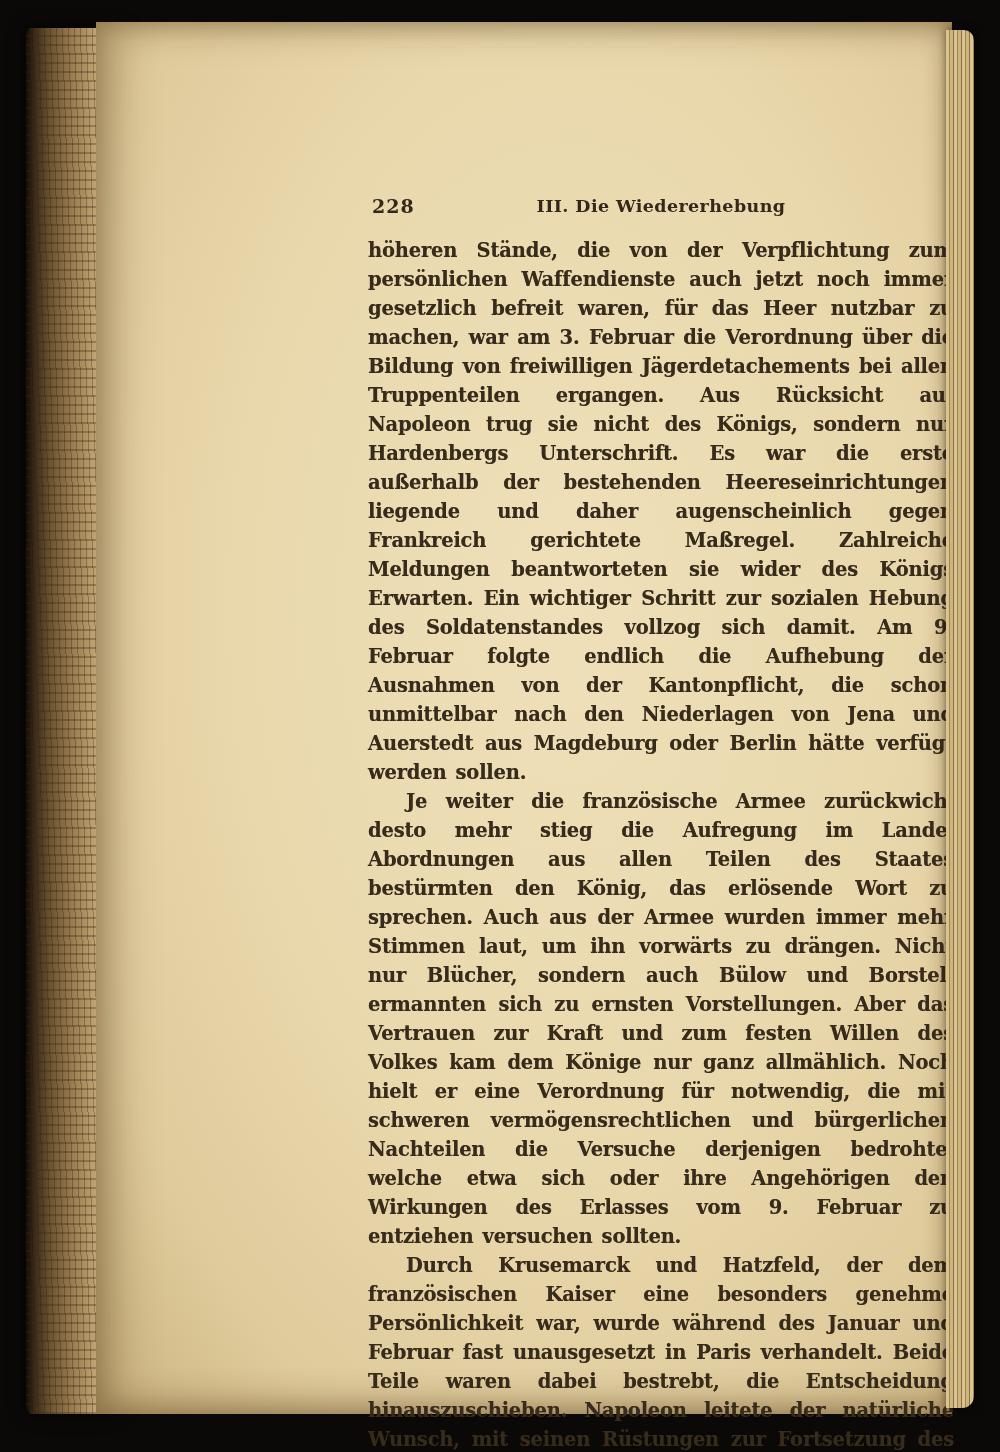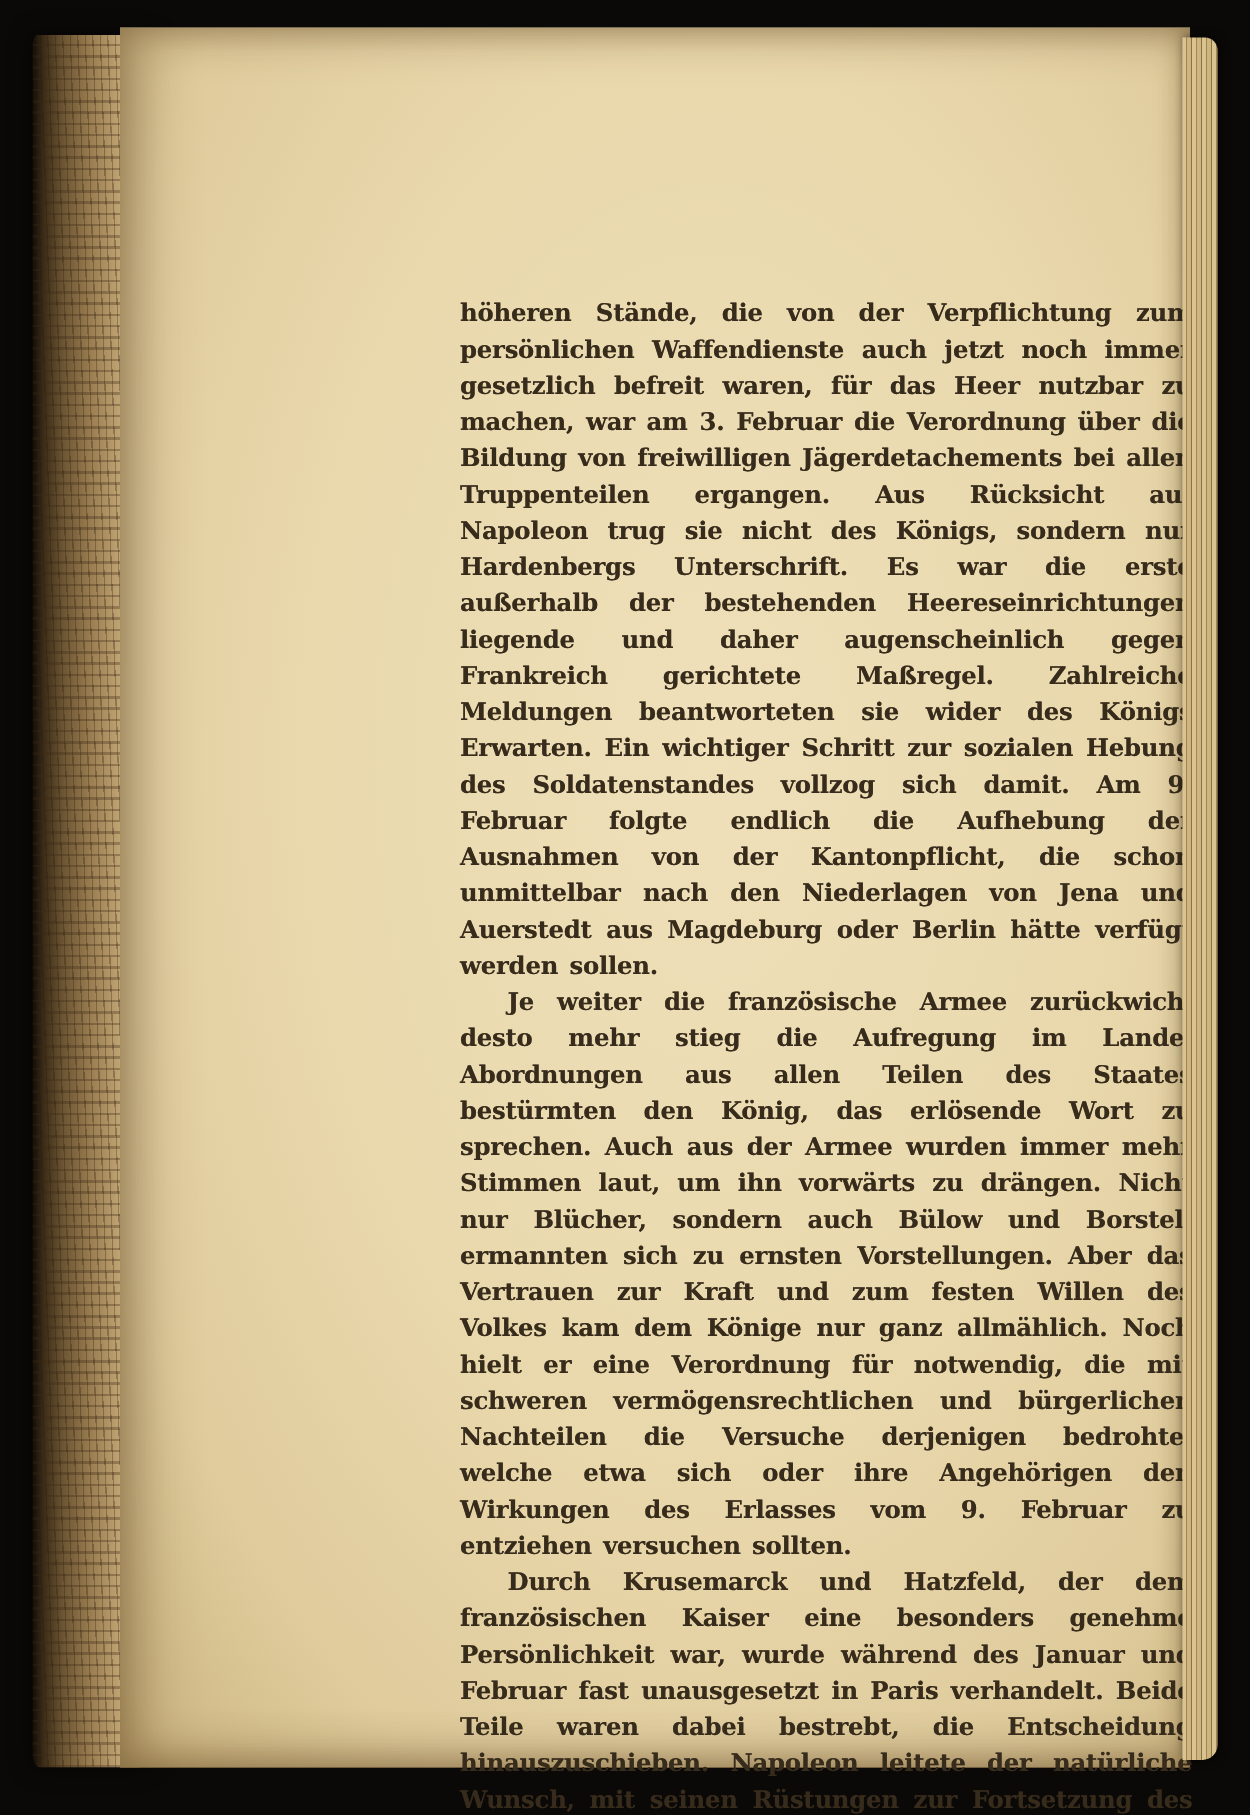--- a/index.html
+++ b/index.html
@@ -106,20 +106,24 @@
   .body-text p.noindent {
     text-indent: 0;
   }
 </style>
 </head>
 <body>
 
 <div class="scan">
   <div class="left-edge"></div>
   <div class="page">
+    <div class="header-row">
+      <span class="page-num">228</span>
+      <span class="chapter">III. Die Wiedererhebung</span>
+    </div>
     <div class="body-text">
       <p class="noindent">höheren Stände, die von der Verpflichtung zum persönlichen Waffendienste auch jetzt noch immer gesetzlich befreit waren, für das Heer nutzbar zu machen, war am 3. Februar die Verordnung über die Bildung von freiwilligen Jägerdetachements bei allen Truppenteilen ergangen. Aus Rücksicht auf Napoleon trug sie nicht des Königs, sondern nur Hardenbergs Unterschrift. Es war die erste außerhalb der bestehenden Heereseinrichtungen liegende und daher augenscheinlich gegen Frankreich gerichtete Maßregel. Zahlreiche Meldungen beantworteten sie wider des Königs Erwarten. Ein wichtiger Schritt zur sozialen Hebung des Soldatenstandes vollzog sich damit. Am 9. Februar folgte endlich die Aufhebung der Ausnahmen von der Kantonpflicht, die schon unmittelbar nach den Niederlagen von Jena und Auerstedt aus Magdeburg oder Berlin hätte verfügt werden sollen.</p>
       <p>Je weiter die französische Armee zurückwich, desto mehr stieg die Aufregung im Lande. Abordnungen aus allen Teilen des Staates bestürmten den König, das erlösende Wort zu sprechen. Auch aus der Armee wurden immer mehr Stimmen laut, um ihn vorwärts zu drängen. Nicht nur Blücher, sondern auch Bülow und Borstell ermannten sich zu ernsten Vorstellungen. Aber das Vertrauen zur Kraft und zum festen Willen des Volkes kam dem Könige nur ganz allmählich. Noch hielt er eine Verordnung für notwendig, die mit schweren vermögensrechtlichen und bürgerlichen Nachteilen die Versuche derjenigen bedrohte, welche etwa sich oder ihre Angehörigen den Wirkungen des Erlasses vom 9. Februar zu entziehen versuchen sollten.</p>
       <p>Durch Krusemarck und Hatzfeld, der dem französischen Kaiser eine besonders genehme Persönlichkeit war, wurde während des Januar und Februar fast unausgesetzt in Paris verhandelt. Beide Teile waren dabei bestrebt, die Entscheidung hinauszuschieben. Napoleon leitete der natürliche Wunsch, mit seinen Rüstungen zur Fortsetzung des Krieges, zu der er fest entschlossen war, vorerst fertig zu werden. Beim Könige wirkte die Abneigung gegen den Krieg überhaupt, der Mangel an Zutrauen zu sich selbst und zum Volke, die Scheu vor der zu übernehmenden ungeheuren Verantwortung. Auch die Sorge vor der russischen Begehrlichkeit und eine Überschätzung der russischen Kräfte waren von Einfluß. Mit Recht sah der König die russischen Bemühungen, Yorck mit sich vorwärts in den Kampf zu ziehen, für einen Versuch an, ihn selbst</p>
     </div>
   </div>
   <div class="right-edges"></div>
 </div>
 
 </body></html>

